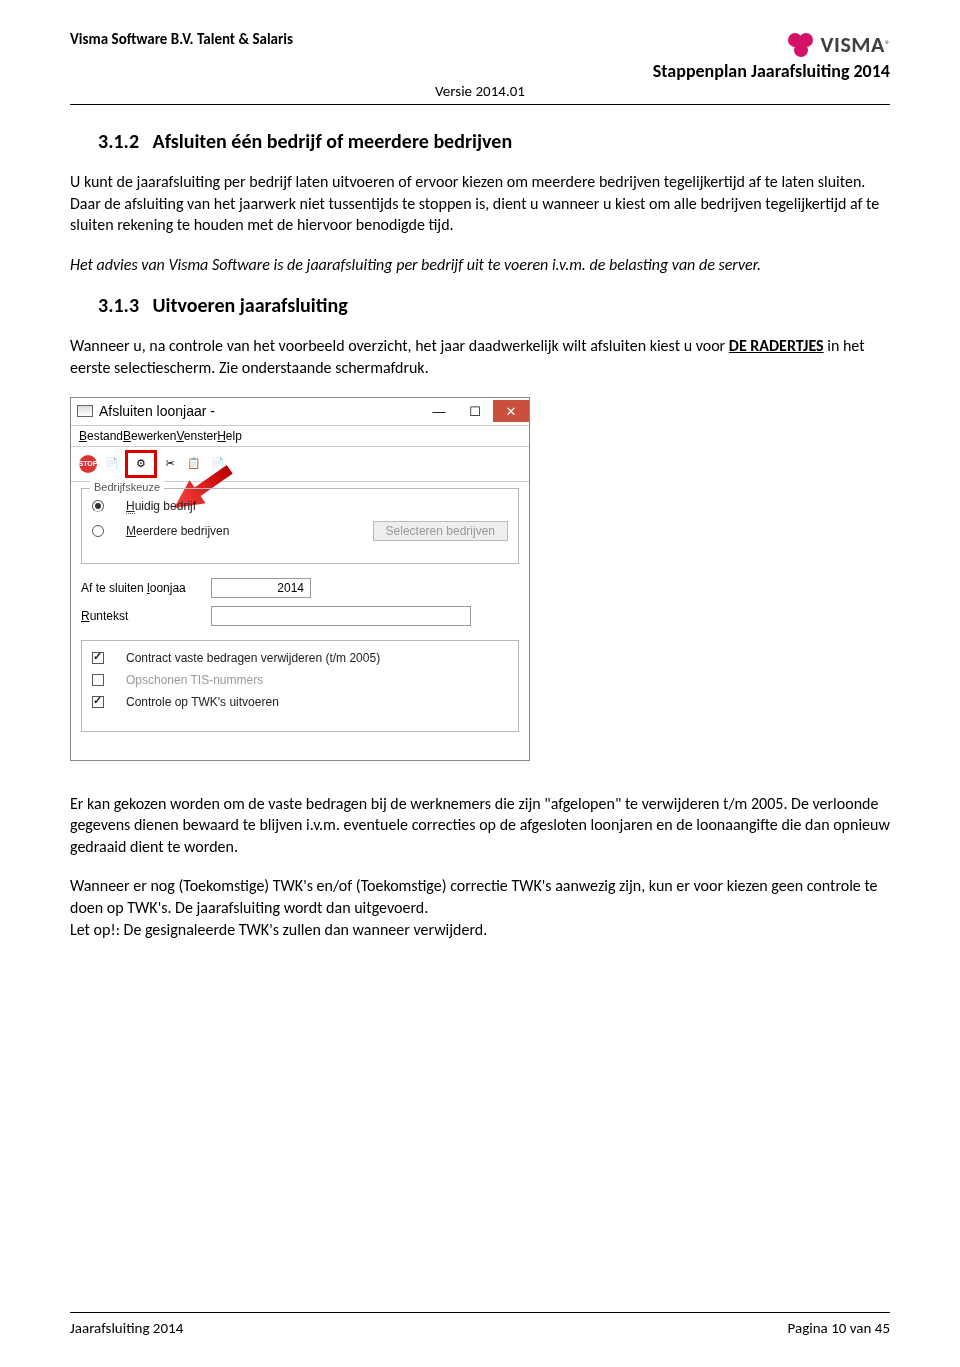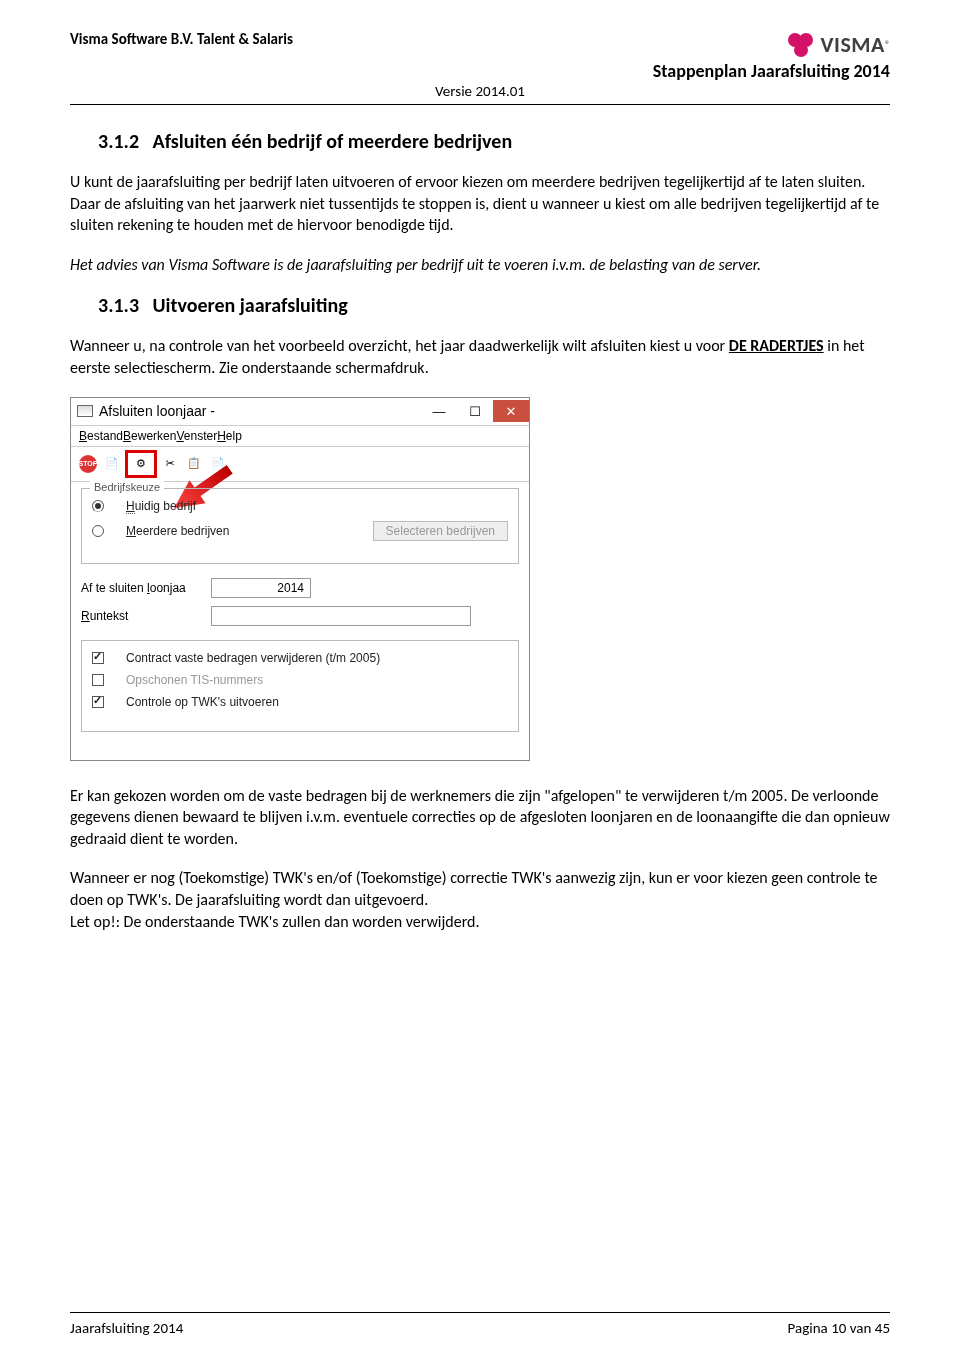--- a/index.html
+++ b/index.html
@@ -76,21 +76,21 @@
       font-size: 16px;
       line-height: 1.35;
       margin-bottom: 18px;
     }
     .body-text em { font-style: italic; }
     .body-text .uline { text-decoration: underline; font-weight: bold; }
     .screenshot {
       border: 1px solid #888;
       width: 460px;
       background: #fff;
-      margin-bottom: 24px;
+      margin-bottom: 32px;
       font-family: "Segoe UI", Tahoma, sans-serif;
       font-size: 12px;
     }
     .win-titlebar {
       display: flex;
       align-items: center;
       justify-content: space-between;
       height: 28px;
       border-bottom: 1px solid #ccc;
       padding: 0 0 0 6px;
@@ -334,21 +334,21 @@
           <span class="checkbox checked"></span>
           <span>Controle op TWK's uitvoeren</span>
         </div>
       </div>
     </div>
   </div>
 
   <p class="body-text">Er kan gekozen worden om de vaste bedragen bij de werknemers die zijn "afgelopen" te verwijderen t/m 2005. De verloonde gegevens dienen bewaard te blijven i.v.m. eventuele correcties op de afgesloten loonjaren en de loonaangifte die dan opnieuw gedraaid dient te worden.</p>
   <p class="body-text">
     <span>Wanneer er nog (Toekomstige) TWK's en/of (Toekomstige) correctie TWK's aanwezig zijn, kun er voor kiezen geen controle te doen op TWK's. De jaarafsluiting wordt dan uitgevoerd.</span><br>
-    <span>Let op!: De onderstaande TWK's zullen dan worden verwijderd.</span>
+    <span>Let op!: De gesignaleerde TWK's zullen dan wanneer verwijderd.</span>
   </p>
 
   <div class="footer">
     <span>Jaarafsluiting 2014</span>
     <span>Pagina 10 van 45</span>
   </div>
 
 </div>
 
 </body></html>

